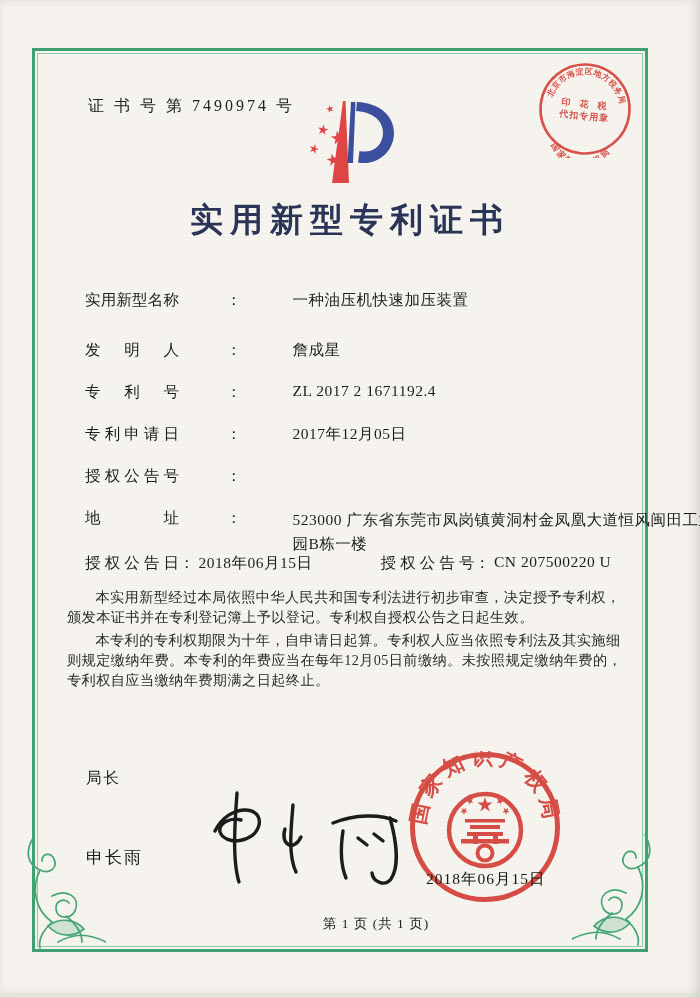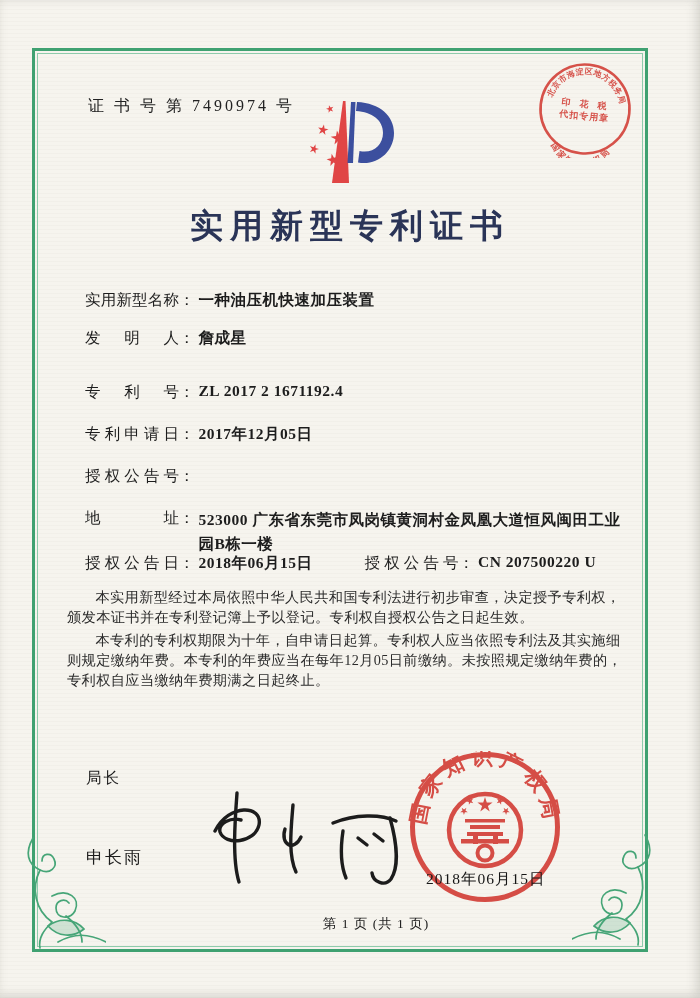--- a/index.html
+++ b/index.html
@@ -12,29 +12,29 @@
   }
   
   .frame{position:absolute;left:32px;top:48px;width:610px;height:898px;
     border:3px solid #3fa171;}
   .frame-inner{position:absolute;inset:2px;border:1px solid #8ecbab;}
   
   .cert-no{position:absolute;left:88px;top:96px;font-size:16px;letter-spacing:3px;color:#222;}
   
   .logo{position:absolute;left:281px;top:99px;}
   
-  .title{position:absolute;left:0;top:204px;width:700px;text-align:center;
+  .title{position:absolute;left:0;top:198px;width:700px;text-align:center;
     font-size:33px;font-weight:bold;letter-spacing:7px;color:#2a3457;}
   
-  .row{position:absolute;left:85px;font-size:15.5px;color:#1d1d1d;display:flex;align-items:flex-start;}
+  .row{position:absolute;left:85px;font-size:15.5px;color:#1d1d1d;display:flex;align-items:flex-start;gap:47px;}
   .flabel{display:inline-block;width:94px;text-align:justify;text-align-last:justify;flex:0 0 94px;}
   .fcolon{display:inline-block;margin-right:4px;}
-  .fvalue{display:inline-block;letter-spacing:0.5px;font-weight:bold;}
+  .fvalue{display:inline-block;letter-spacing:0.5px;}
   .addr-val{width:436px;line-height:24px;}
-  .row-grant{gap:52px;justify-content:flex-end;}
+  .row-grant{gap:68px;justify-content:flex-end;}
   .subfield{display:flex;}
   
   .paras{position:absolute;left:67px;top:587px;width:572px;font-size:14.2px;
     line-height:20px;color:#2b2b2b;letter-spacing:0.4px;}
   .paras p{margin:0 8px 3px 0;text-indent:2em;}
   
   .sig-title{position:absolute;left:86px;top:768px;font-size:15.5px;color:#1d1d1d;letter-spacing:2px;}
   .sig-name{position:absolute;left:86px;top:846px;font-size:17px;color:#1d1d1d;letter-spacing:2px;}
   .signature{position:absolute;left:185px;top:785px;}
   
@@ -77,21 +77,21 @@
     <use href="#star" transform="translate(52,61) scale(6.5) rotate(-12)" fill="#e04545"></use>
   </svg>
 
   <div class="title">实用新型专利证书</div>
 
   <div class="row" style="top:290px">
     <span class="flabel">实用新型名称</span>
       <span class="fcolon">：</span>
       <span class="fvalue">一种油压机快速加压装置</span>
   </div>
-  <div class="row" style="top:328px">
+  <div class="row" style="top:340px">
     <span class="flabel">发明人</span>
       <span class="fcolon">：</span>
       <span class="fvalue">詹成星</span>
   </div>
   <div class="row" style="top:382px">
     <span class="flabel">专利号</span>
       <span class="fcolon">：</span>
       <span class="fvalue">ZL 2017 2 1671192.4</span>
   </div>
   <div class="row" style="top:424px">

